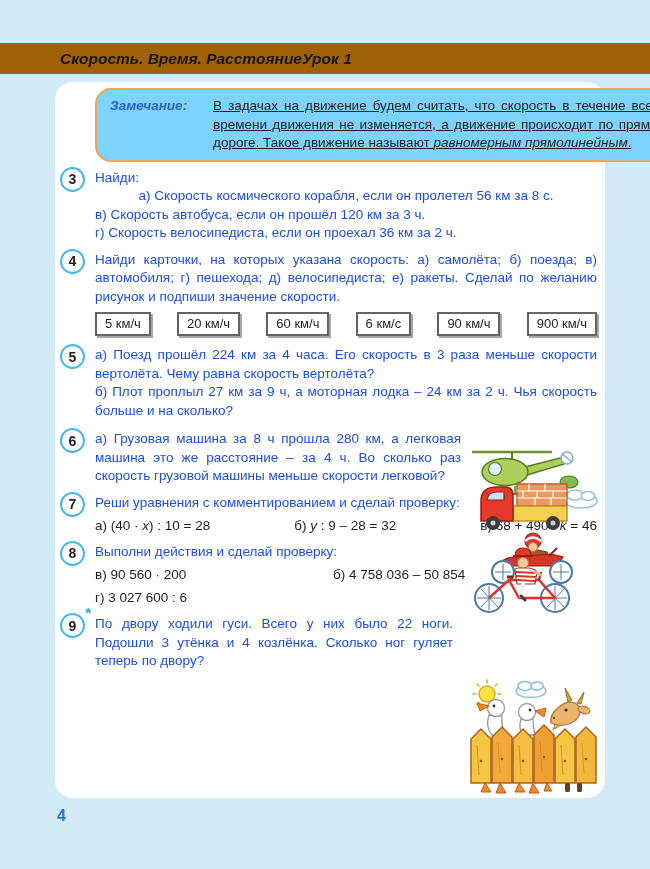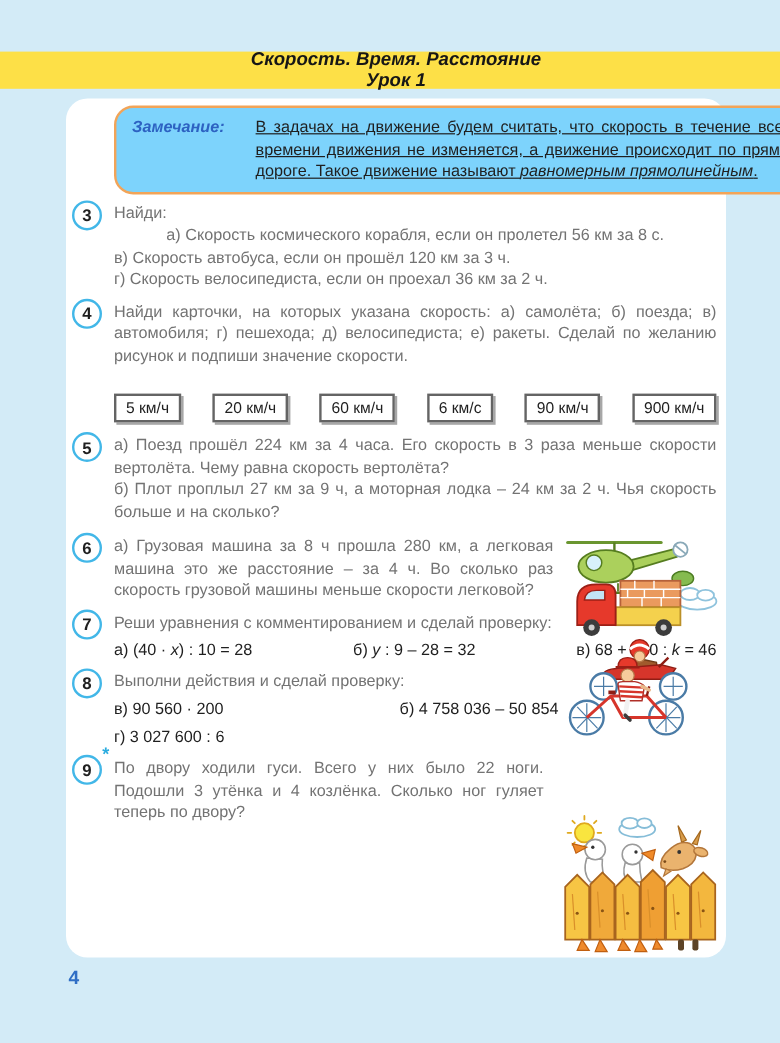--- a/index.html
+++ b/index.html
@@ -4,23 +4,23 @@
 <style>
   html,body{margin:0;padding:0;background:#d5edf8;}
   .page{
     position:relative;width:650px;height:869px;overflow:hidden;
     background:#d3ebf7;
     font-family:"Liberation Sans",sans-serif;color:#1f1f1f;
   }
   
   .header-band{
     position:absolute;top:43px;left:0;width:650px;height:31px;
-    background:#fde047;display:flex;justify-content:center;align-items:center;
+    background:#a16207;display:flex;justify-content:flex-start;align-items:center;
     box-sizing:border-box;padding:0 50px 0 60px;
-    font-weight:bold;font-style:italic;font-size:15.5px;color:#161616;flex-direction:column;
+    font-weight:bold;font-style:italic;font-size:15.5px;color:#161616;
   }
   
   .panel{
     position:absolute;left:55px;top:82px;width:550px;height:716px;
     background:#ffffff;border-radius:18px;box-sizing:border-box;padding-top:6px;
   }
   .content{margin-left:40px;width:502px;}
   
   .note-box{
     box-sizing:border-box;width:584px;border:2px solid #f2a458;border-radius:16px;
@@ -39,35 +39,35 @@
   .badge{
     position:absolute;left:-35px;top:-2px;width:25px;height:25px;box-sizing:border-box;
     border:2px solid #42b7e8;border-radius:50%;background:#fff;
     display:flex;align-items:center;justify-content:center;
     font-weight:bold;font-size:14px;color:#1f1f1f;
   }
   .badge .star{
     position:absolute;top:-11px;right:-8px;color:#2bacdf;
     font-size:15px;font-weight:bold;font-style:normal;
   }
-  .problem p{margin:0;font-size:13.5px;line-height:18.5px;color:#737373;}
+  .problem p{margin:0;font-size:13.5px;line-height:18.5px;color:#1d4ed8;}
   .just{text-align:justify;}
   .gap-s{margin-top:4px;text-align:center;}
   .gap-m{margin-top:5px;}
   .mt-p3{margin-top:7px;}
   .mt-p4{margin-top:8px;}
   .mt-p5{margin-top:10px;}
   .mt-p6{margin-top:10px;}
   .mt-p7{margin-top:8px;}
   .mt-p8{margin-top:7px;}
   .mt-p9{margin-top:8px;}
   .narrow-6{width:366px;}
   .narrow-9{width:358px;}
   
-  .cards{display:flex;justify-content:space-between;margin-top:22px;width:502px;}
+  .cards{display:flex;justify-content:space-between;margin-top:6px;width:502px;}
   .card{
     background:#fff;border:2px solid #646464;box-shadow:2px 2px 0 rgba(60,60,60,.45);
     padding:2px 8px;font-size:13px;color:#1f1f1f;white-space:nowrap;line-height:16px;
   }
   
   .equations{display:flex;justify-content:space-between;margin-top:5px;width:502px;
     font-size:13.5px;line-height:18.5px;}
   .eq i{font-style:italic;}
   
   .expr-grid{display:grid;grid-template-columns:238px auto;row-gap:4px;margin-top:5px;}

